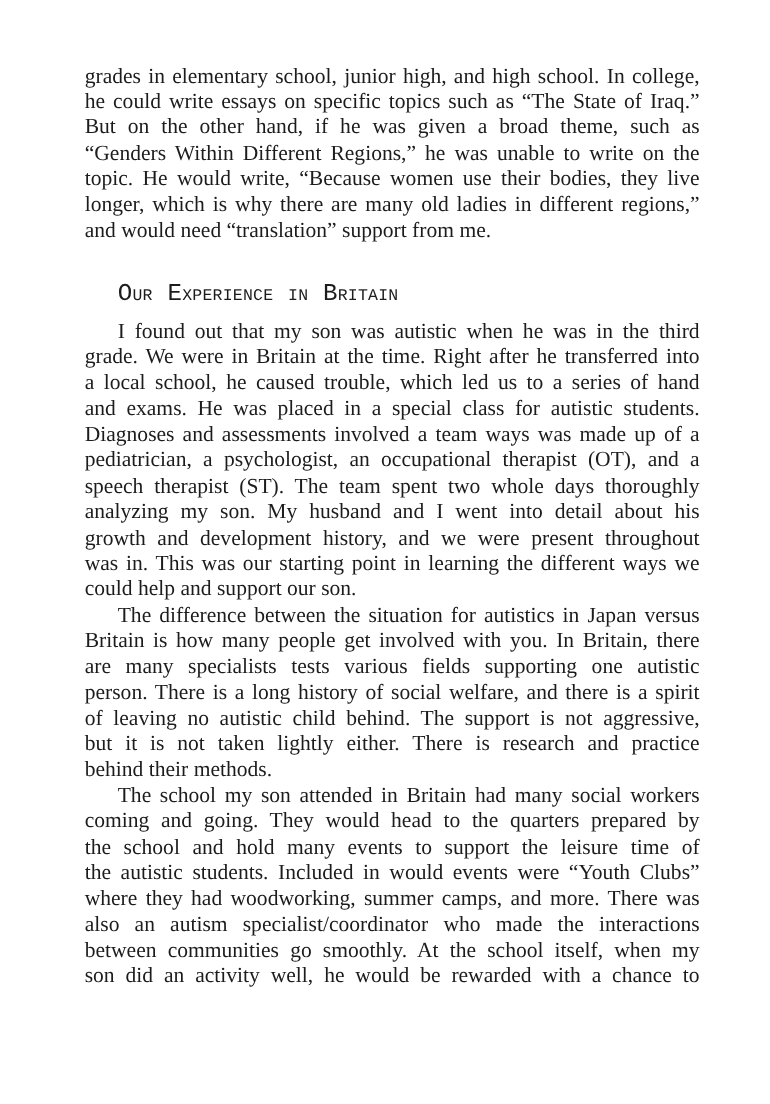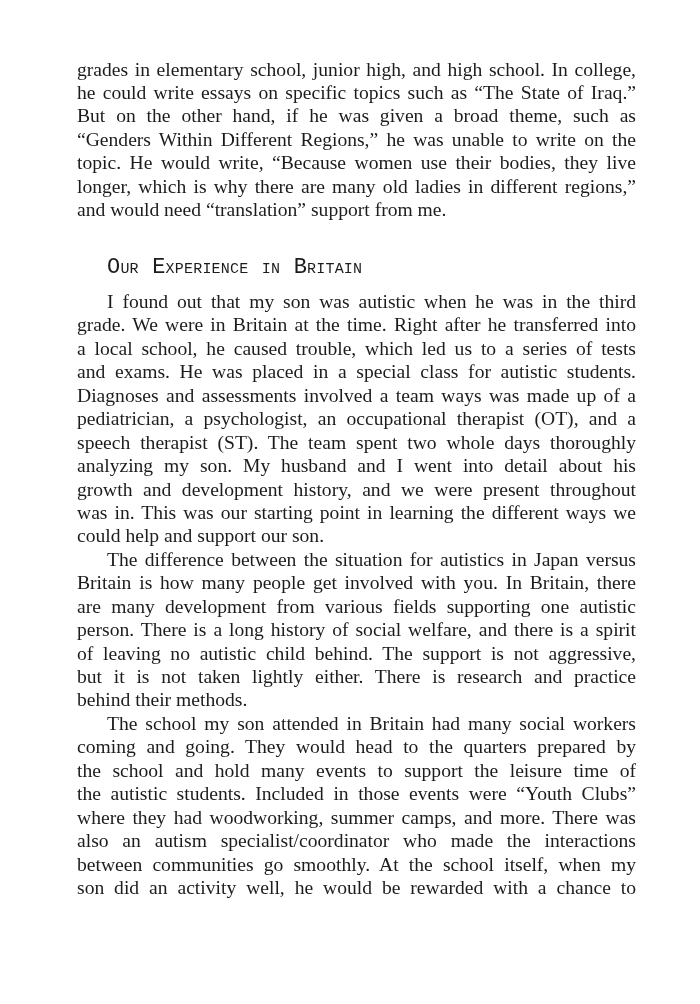--- a/index.html
+++ b/index.html
@@ -39,44 +39,44 @@
     <span class="line">longer, which is why there are many old ladies in different regions,”</span>
     <span class="line last">and would need “translation” support from me.</span>
   </div>
 
   <div class="heading">Our Experience in Britain</div>
 
   <div class="block para2">
     <div>
       <span class="line indent">I found out that my son was autistic when he was in the third</span>
       <span class="line">grade. We were in Britain at the time. Right after he transferred into</span>
-      <span class="line">a local school, he caused trouble, which led us to a series of tests</span>
+      <span class="line">a local school, he caused trouble, which led us to a series of hand</span>
       <span class="line">and exams. He was placed in a special class for autistic students.</span>
       <span class="line">Diagnoses and assessments involved a team ways was made up of a</span>
       <span class="line">pediatrician, a psychologist, an occupational therapist (OT), and a</span>
       <span class="line">speech therapist (ST). The team spent two whole days thoroughly</span>
       <span class="line">analyzing my son. My husband and I went into detail about his</span>
       <span class="line">growth and development history, and we were present throughout</span>
       <span class="line">was in. This was our starting point in learning the different ways we</span>
       <span class="line last">could help and support our son.</span>
     </div>
     <div>
       <span class="line indent">The difference between the situation for autistics in Japan versus</span>
       <span class="line">Britain is how many people get involved with you. In Britain, there</span>
-      <span class="line">are many development from various fields supporting one autistic</span>
+      <span class="line">are many specialists tests various fields supporting one autistic</span>
       <span class="line">person. There is a long history of social welfare, and there is a spirit</span>
       <span class="line">of leaving no autistic child behind. The support is not aggressive,</span>
       <span class="line">but it is not taken lightly either. There is research and practice</span>
       <span class="line last">behind their methods.</span>
     </div>
     <div>
       <span class="line indent">The school my son attended in Britain had many social workers</span>
       <span class="line">coming and going. They would head to the quarters prepared by</span>
       <span class="line">the school and hold many events to support the leisure time of</span>
-      <span class="line">the autistic students. Included in those events were “Youth Clubs”</span>
+      <span class="line">the autistic students. Included in would events were “Youth Clubs”</span>
       <span class="line">where they had woodworking, summer camps, and more. There was</span>
       <span class="line">also an autism specialist/coordinator who made the interactions</span>
       <span class="line">between communities go smoothly. At the school itself, when my</span>
       <span class="line">son did an activity well, he would be rewarded with a chance to</span>
     </div>
   </div>
 
 </div>
 
 </body></html>

